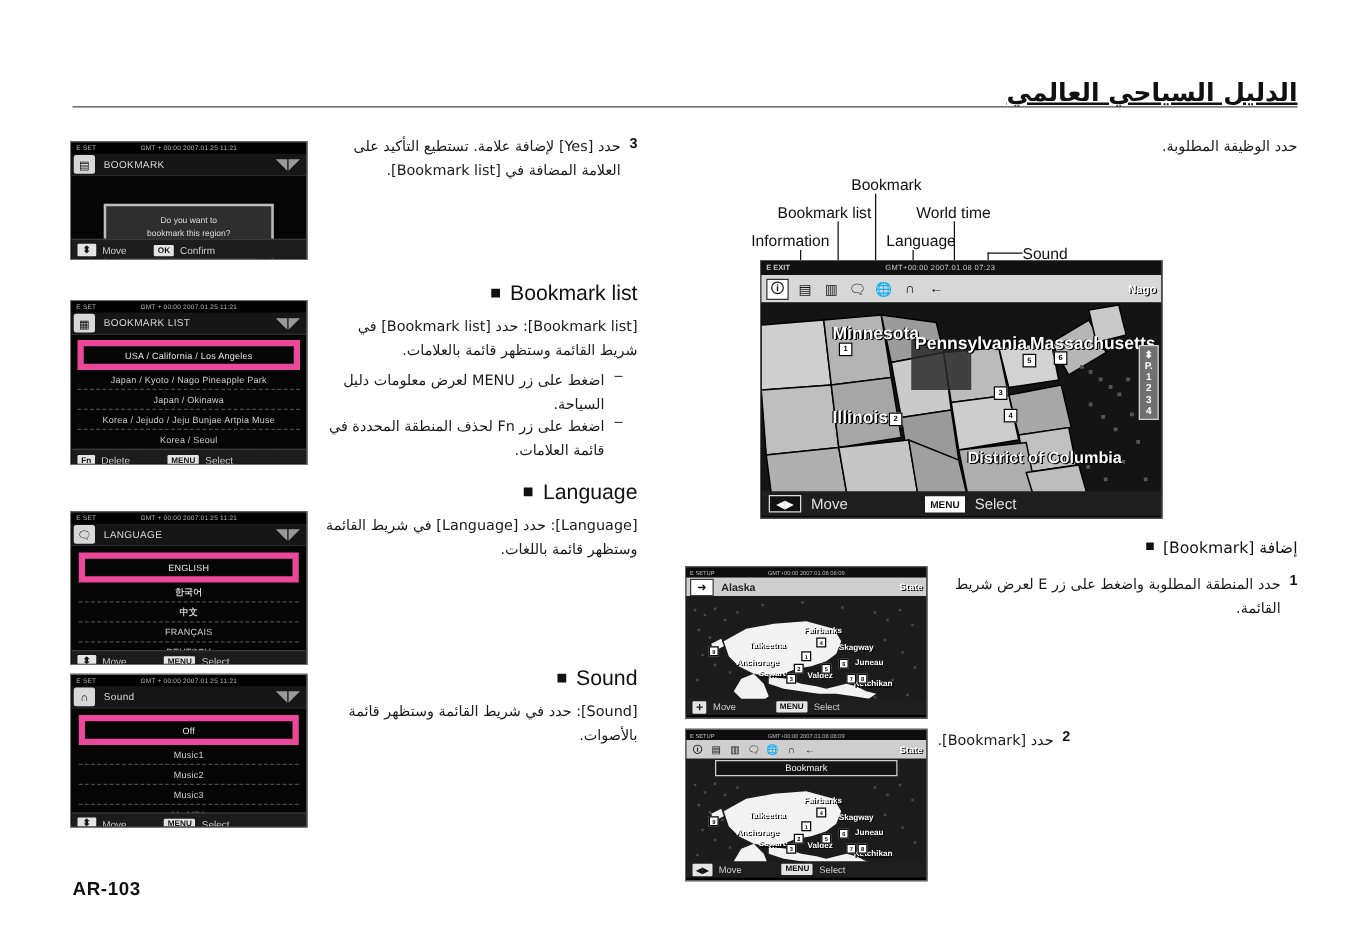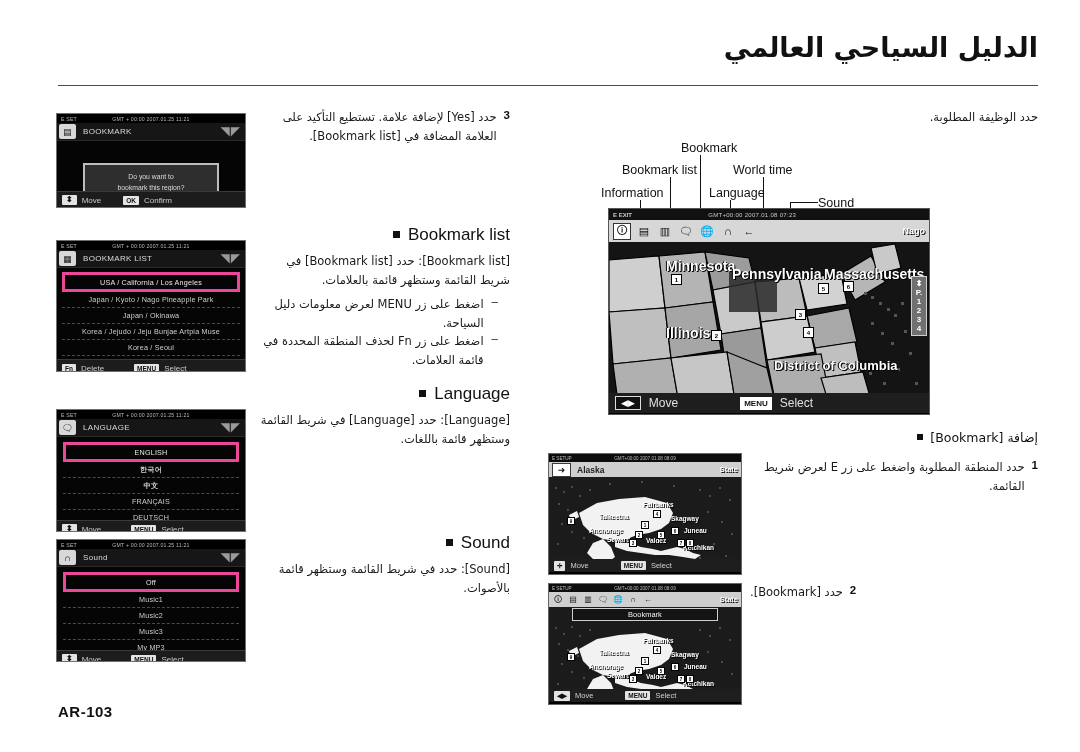--- a/index.html
+++ b/index.html
@@ -5,24 +5,24 @@
   html,body{margin:0;padding:0;}
   body{
     width:1080px;height:752px;background:#ffffff;
     font-family:"Liberation Sans", sans-serif;
     position:relative;overflow:hidden;
   }
   .page{position:absolute;inset:0;}
 
   
   .hdr-title{
-    position:absolute;right:42px;top:32px;
+    position:absolute;right:42px;top:62px;
     font-family:"DejaVu Sans", sans-serif;
-    font-size:27px;font-weight:bold;color:#111;
-    direction:rtl;letter-spacing:-1px;white-space:nowrap;
+    font-size:20px;font-weight:bold;color:#111;
+    direction:rtl;letter-spacing:-1px;white-space:nowrap;text-decoration:underline;
   }
   .hdr-rule{
     position:absolute;left:58px;right:42px;top:85px;
     height:1px;background:#4a4a4a;
   }
   .footer{
     position:absolute;left:58px;top:703px;
     font-size:15px;font-weight:bold;color:#111;letter-spacing:.5px;
   }
 
@@ -94,21 +94,21 @@
     background:#e4e4e4;color:#111;font-size:8px;font-weight:bold;
     padding:0px 4px;margin-left:5px;border-radius:1px;line-height:10px;
   }
 
   
   .lrow{
     height:15px;display:flex;align-items:center;justify-content:center;
     color:#cfcfcf;font-size:7.2px;border-bottom:1px dashed #4a4a4a;
     letter-spacing:.2px;
   }
-  .lrow.sel{border:3px solid #ec4899;height:14px;color:#e8e8e8;text-align:center;}
+  .lrow.sel{border:5px solid #ec4899;height:14px;color:#e8e8e8;text-align:center;}
 
   
   .dlg{
     position:absolute;left:14%;right:14%;top:22px;
     border:2px solid #bdbdbd;background:#2e2e2e;padding:7px 6px 6px;
   }
   .dlg-t{color:#dcdcdc;font-size:6.8px;text-align:center;line-height:1.55;}
   .dlg-btn{
     margin:4px 6px 0;height:12px;background:#8e8e8e;color:#f0f0f0;
     font-size:7px;display:flex;align-items:center;justify-content:center;

